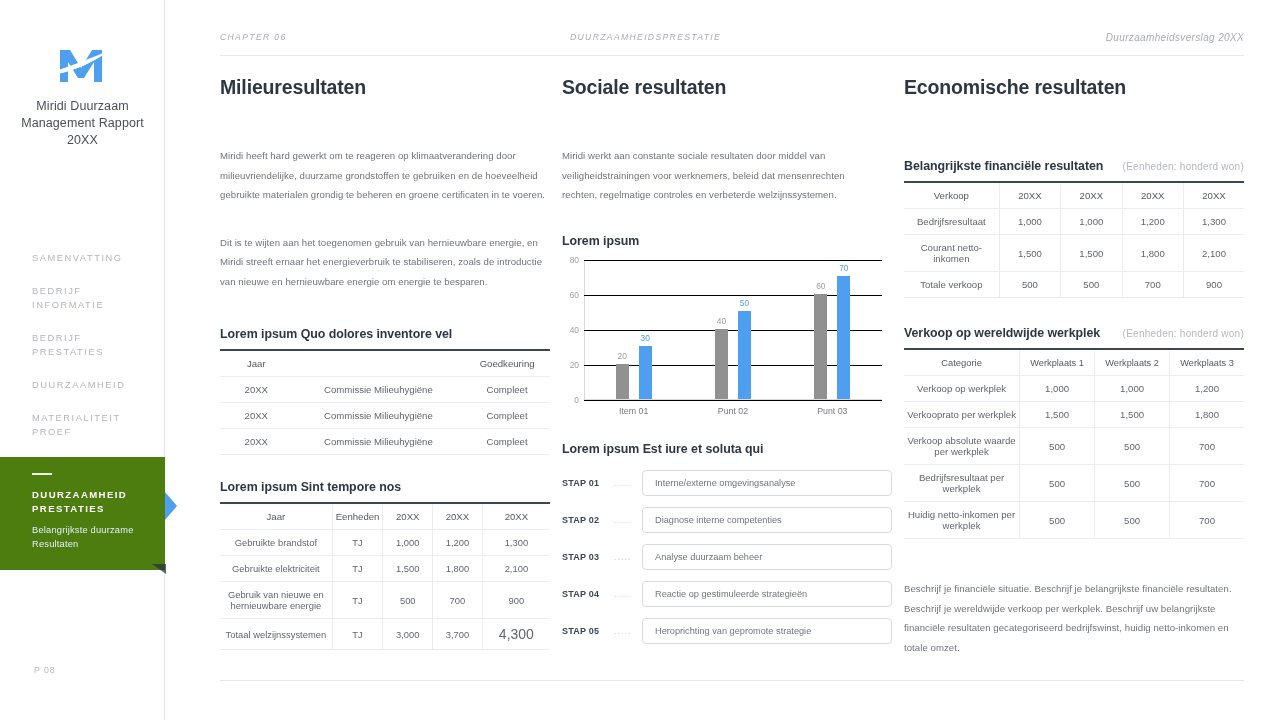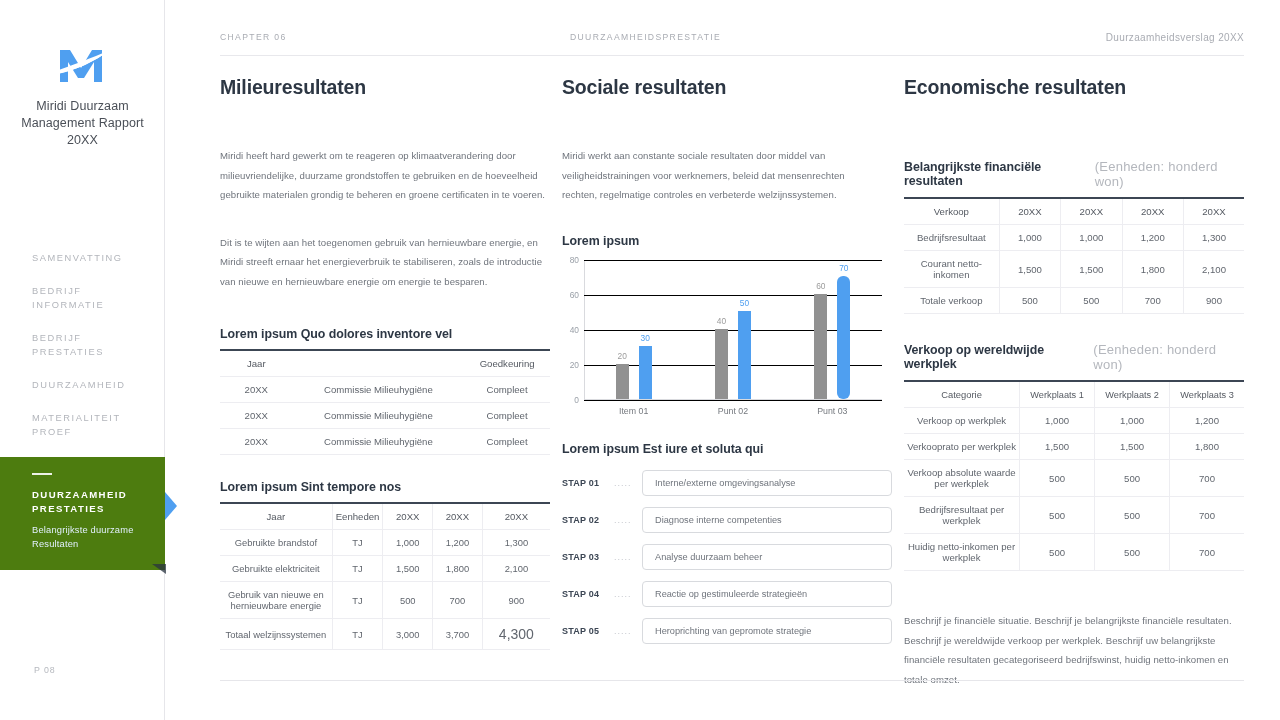--- a/index.html
+++ b/index.html
@@ -55,21 +55,21 @@
     position:absolute; left:152px; top:564px; width:14px; height:10px;
     background:#2a3440; opacity:.75;
     clip-path: polygon(0 0, 100% 0, 100% 100%);
   }
   .page-num {
     position:absolute; left:34px; top:665px;
     font-size:8.8px; color:#b6b9bf; letter-spacing:.9px;
   }
 
   
-  .hdr { position:absolute; left:220px; top:32px; width:1024px; height:16px; }
+  .hdr { position:absolute; left:220px; top:32px; width:1024px; height:16px;font-style:italic; }
   .hdr span { position:absolute; font-size:8.6px; letter-spacing:1.35px; color:#a9acb3; text-transform:uppercase; }
   .hdr .h-left { left:0; }
   .hdr .h-mid { left:350px;text-align:right; }
   .hdr .h-right { right:0; text-transform:none; letter-spacing:.35px; font-size:10px; }
   .hdr-rule { position:absolute; left:220px; top:55px; width:1024px; height:1px; background:#e8e8ec; }
   .foot-rule { position:absolute; left:220px; top:680px; width:1024px; height:1px; background:#e6e6ea; }
 
   
   .col { position:absolute; top:76px; }
   .col-1 { left:220px; width:330px; }
@@ -79,21 +79,21 @@
   h2.col-head {
     font-size:19.5px; font-weight:bold; color:#2d3744; letter-spacing:-.15px;
   }
   .body-txt {
     font-size:9.6px; line-height:19.5px; color:#6f747c; letter-spacing:.06px;
   }
 
   
   .tbl-title { font-size:12.4px; font-weight:bold; color:#2d3744; letter-spacing:-.05px; }
   .tbl-title-row { display:flex; align-items:baseline; justify-content:space-between; }
-  .tbl-unit { font-size:13px; color:#b4b7bd; letter-spacing:.25px; }
+  .tbl-unit { font-size:10px; color:#b4b7bd; letter-spacing:.25px; }
   table.t {
     width:100%; border-collapse:collapse; margin-top:8px;
     border-top:2px solid #3c4654;
   }
   table.t th, table.t td {
     text-align:center; color:#61666e; font-weight:normal;
     border-bottom:1px solid #ededf1;
     padding:7px 3px;
   }
   table.t th { font-size:9.6px; color:#555a62; }
@@ -296,21 +296,21 @@
                   <span class="vlab">40</span>
                 </div>
               <div class="bar s2" style="height: 62.5%;">
                   <span class="vlab">50</span>
                 </div>
             </div>
             <div class="grp">
               <div class="bar s1" style="height: 75%;">
                   <span class="vlab">60</span>
                 </div>
-              <div class="bar s2" style="height: 87.5%; border-radius: 6px;">
+              <div class="bar s2" style="height: 87.5%;">
                   <span class="vlab">70</span>
                 </div>
             </div>
           </div>
         </div>
         <div class="x-labs">
           <div>Item 01</div>
           <div>Punt 02</div>
           <div>Punt 03</div>
         </div>

